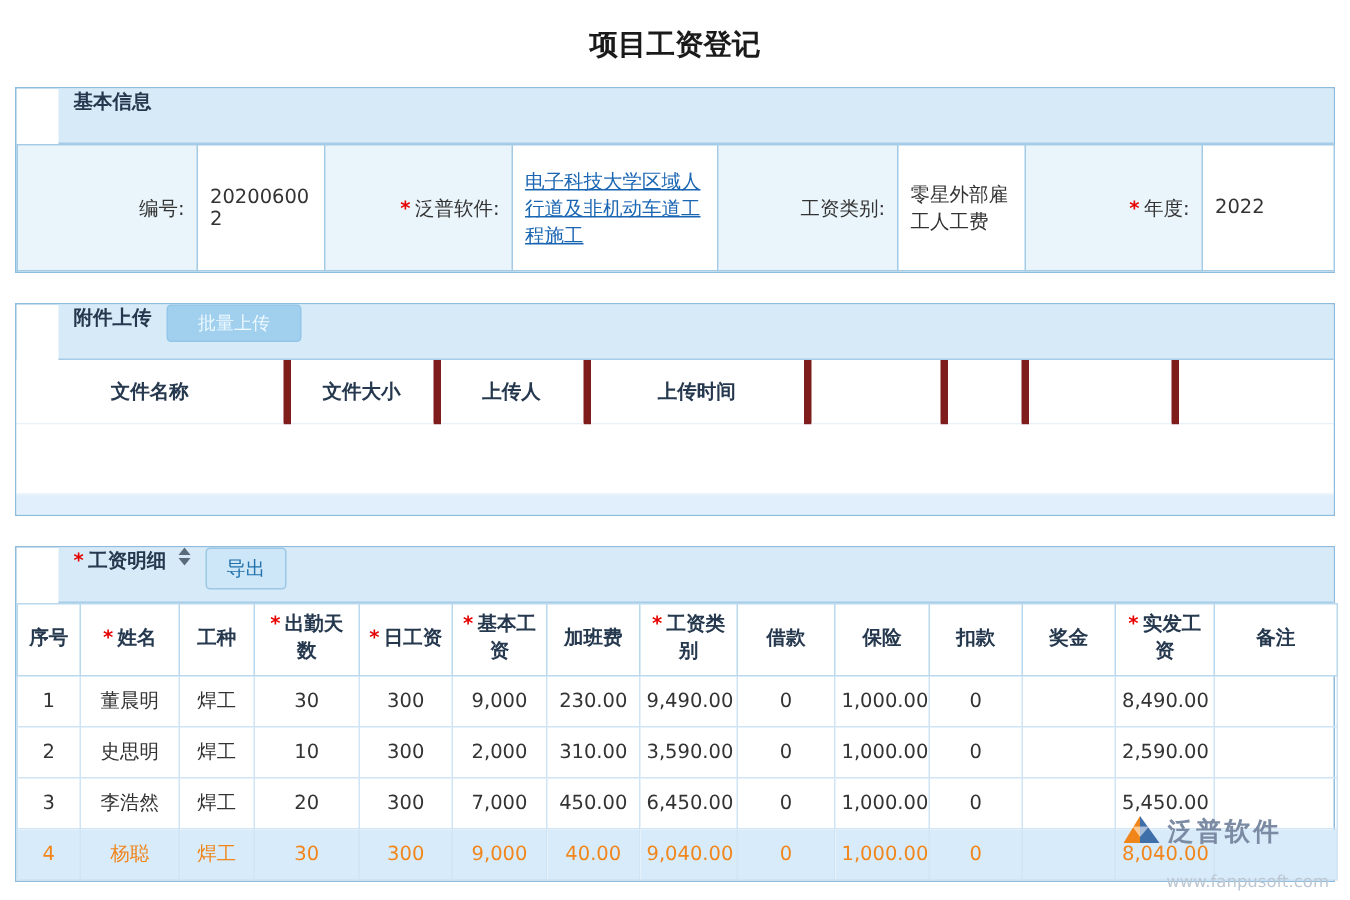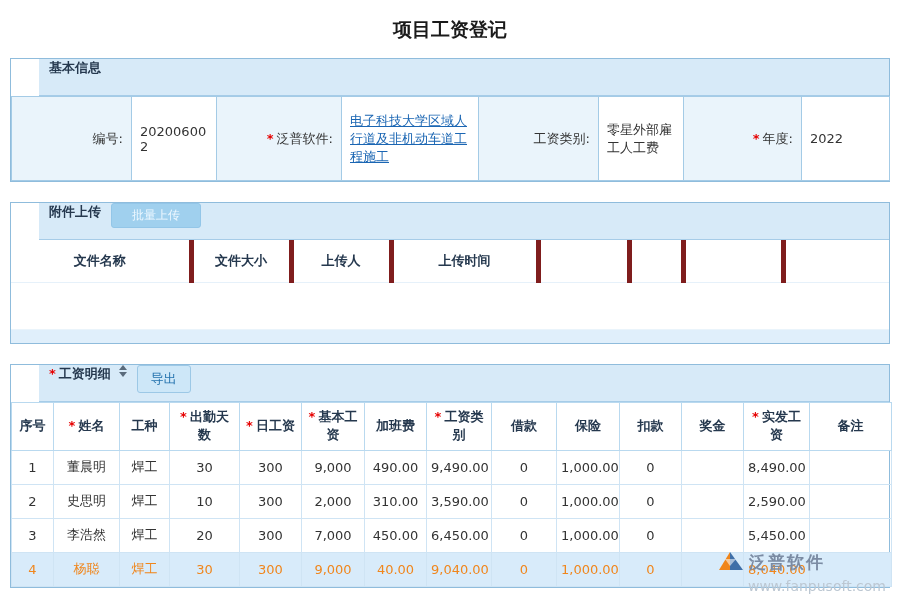--- a/index.html
+++ b/index.html
@@ -60,21 +60,21 @@
     background:#fff; font-weight:bold; color:#25384e;
     border:1px solid #b9d9ef; height:48px; padding:3px 4px; line-height:1.35;
   }
   .wage-table td { border:1px solid #cfe4f4; height:34px; padding:2px 4px; overflow:hidden; }
   .wage-table tr.selected td { background:#d8ebfa; color:#f0861c; }
 
   
   .brand { position:absolute; right:14px; bottom:6px; z-index:5; }
   .brand-top { display:flex; align-items:center; gap:5px; }
   .brand-text { font-size:17px; font-weight:bold; color:#7b8ba3; letter-spacing:2px; }
-  .brand-url { font-size:14px; color:#bcc7d2; text-align:center; margin-top:4px; padding-left:30px; }
+  .brand-url { font-size:11px; color:#bcc7d2; text-align:center; margin-top:15px; padding-left:30px; }
 </style>
 </head>
 <body>
 
 <div class="page-title">项目工资登记</div>
 
 <div class="panel">
   <div class="section-bar">
     <span>基本信息</span>
   </div>
@@ -180,21 +180,21 @@
       <th><span class="req">*</span><span>实发工资</span></th>
       <th>备注</th>
     </tr>
     <tr>
       <td>1</td>
       <td>董晨明</td>
       <td>焊工</td>
       <td>30</td>
       <td>300</td>
       <td>9,000</td>
-      <td>490.00</td>
+      <td>230.00</td>
       <td>9,490.00</td>
       <td>0</td>
       <td>1,000.00</td>
       <td>0</td>
       <td></td>
       <td>8,490.00</td>
       <td></td>
     </tr>
     <tr>
       <td>2</td>

